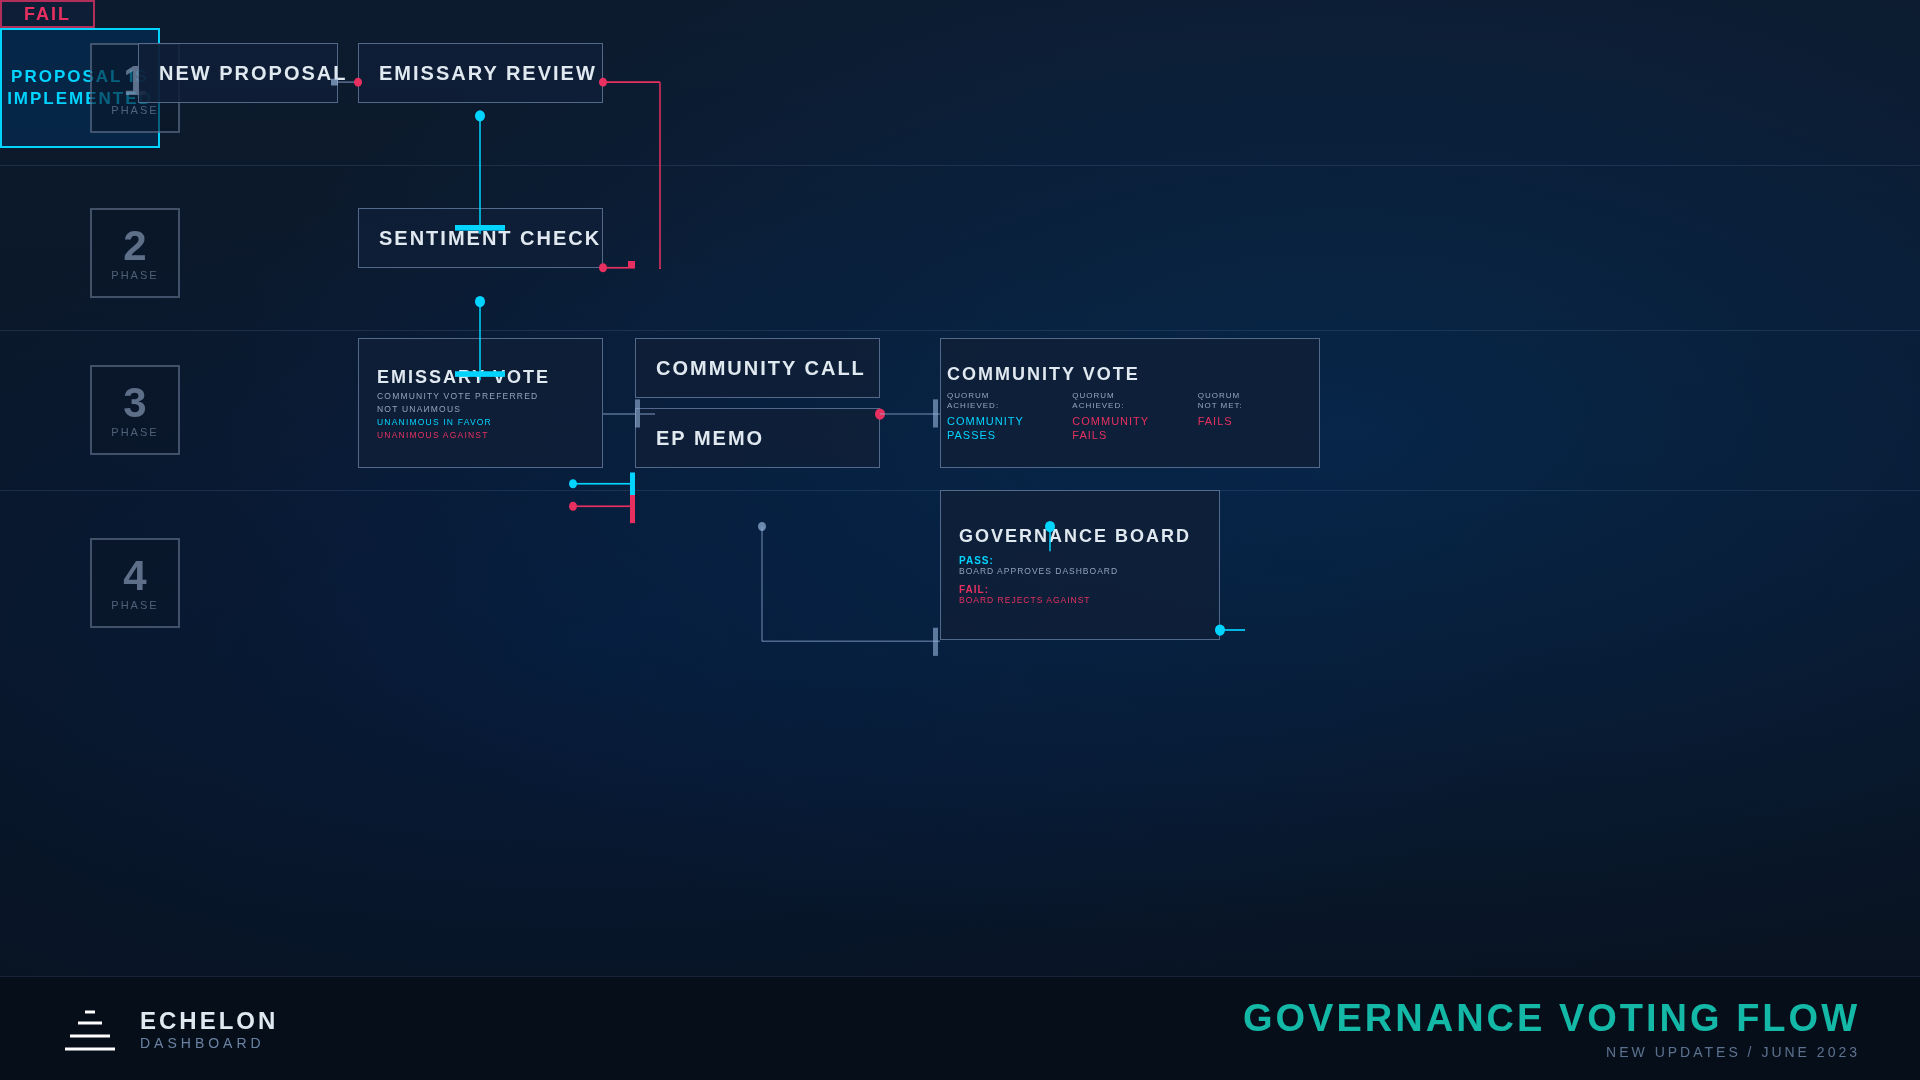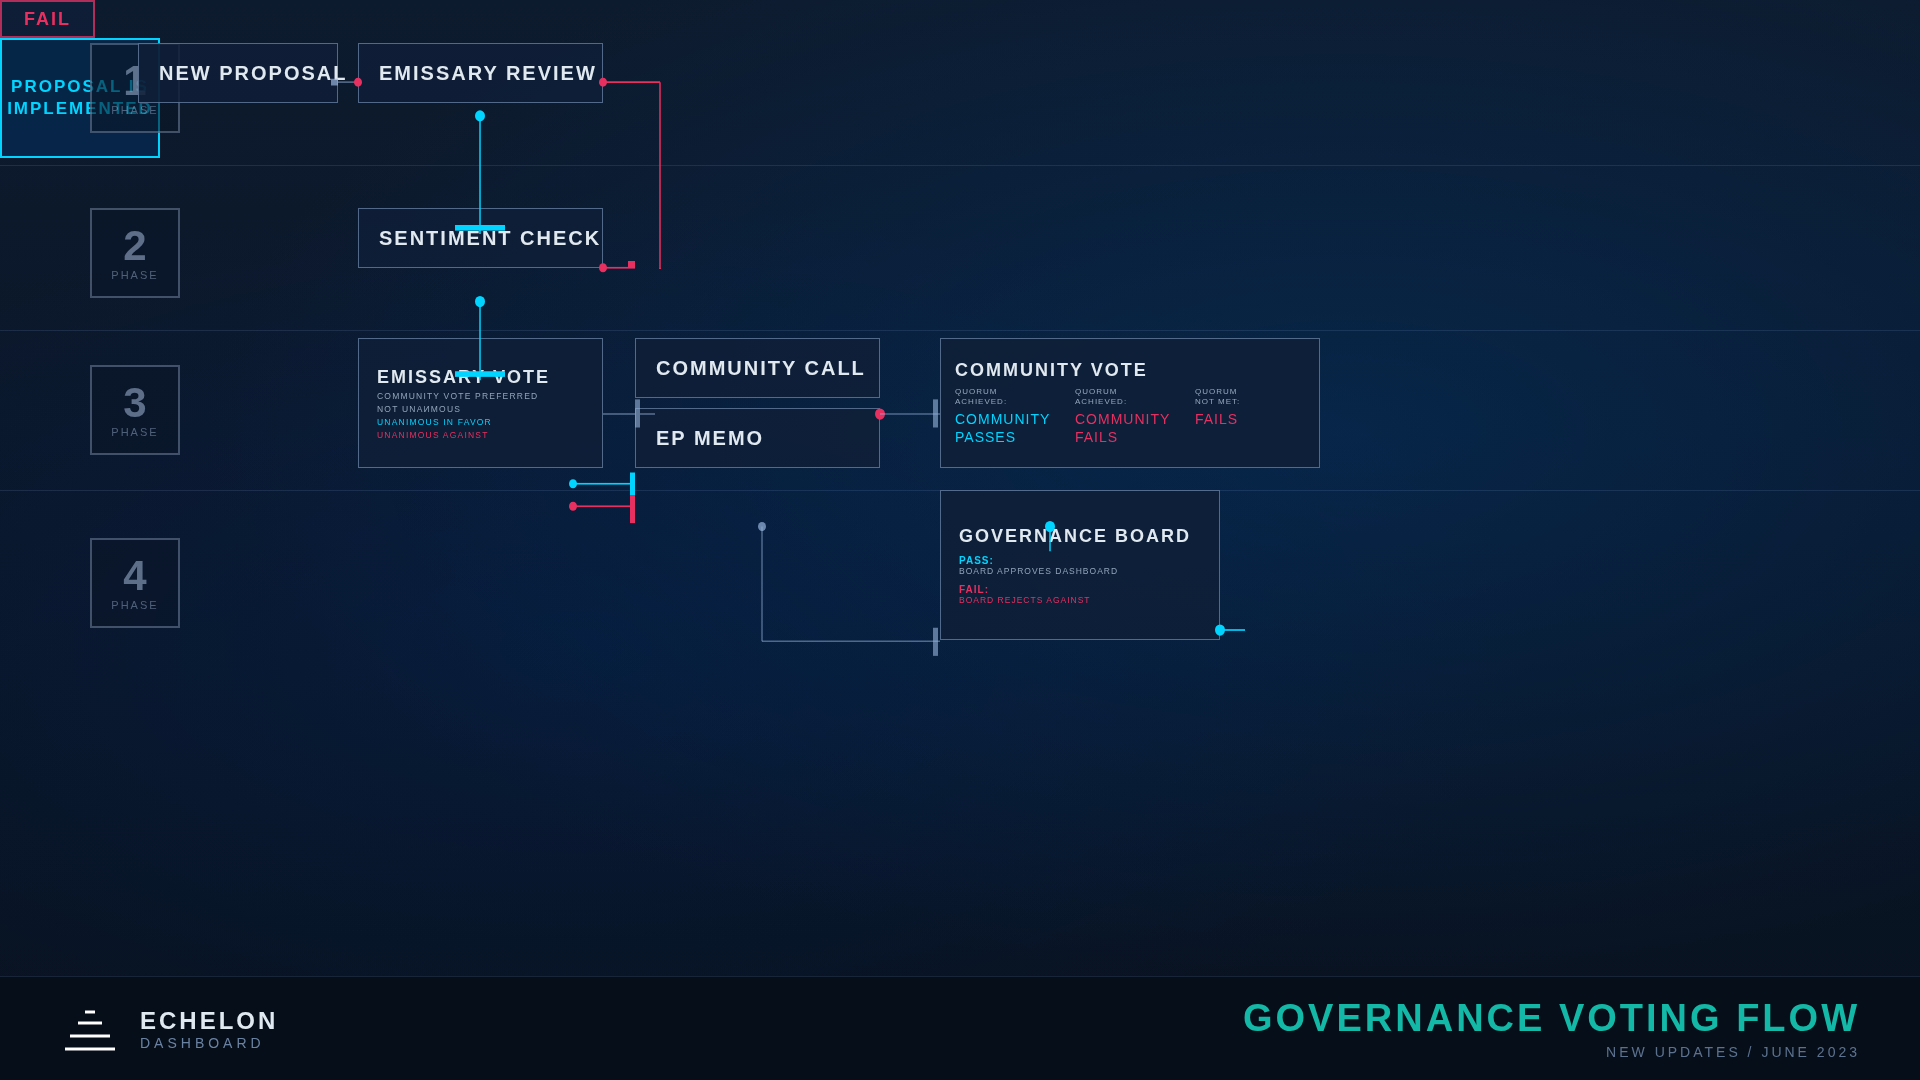--- a/index.html
+++ b/index.html
@@ -100,21 +100,21 @@
       left: 358px;
       top: 208px;
       width: 245px;
       height: 60px;
     }
 
     #box-fail-1 {
       left: 635px;
       top: 220px;
       width: 95px;
-      height: 38px;
+      height: 28px;
       border: 2px solid rgba(220,50,100,0.8);
       background: rgba(15,30,55,0.85);
       display: flex;
       align-items: center;
       justify-content: center;
     }
     #box-fail-1 .box-title {
       font-size: 18px;
       color: #e83060;
       letter-spacing: 2px;
@@ -140,21 +140,21 @@
       top: 408px;
       width: 245px;
       height: 60px;
     }
 
     #box-community-vote {
       left: 940px;
       top: 338px;
       width: 380px;
       height: 130px;
-      padding: 12px 14px;
+      padding: 12px 6px;
     }
 
     #box-governance-board {
       left: 940px;
       top: 490px;
       width: 280px;
       height: 150px;
       padding: 14px 18px;
     }
 
@@ -197,21 +197,21 @@
     .cv-col {
       flex: 1;
     }
     .cv-col-title {
       font-size: 8px;
       color: rgba(180,200,220,0.8);
       letter-spacing: 1px;
       line-height: 1.3;
     }
     .cv-col-sub {
-      font-size: 14px;
+      font-size: 11px;
       color: #e83060;
       letter-spacing: 1px;
       line-height: 1.3;
       margin-top: 2px;
     }
     .cv-col-cyan {
       color: #00d4ff;
     }
 
     

